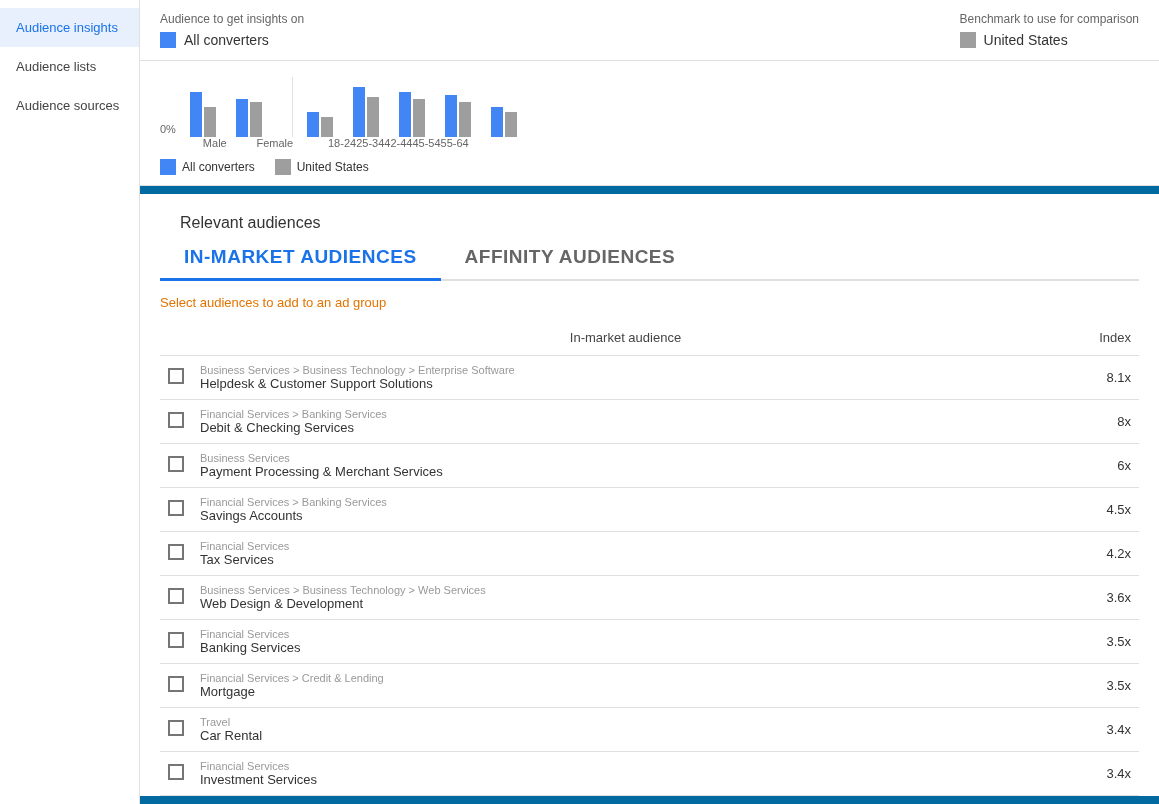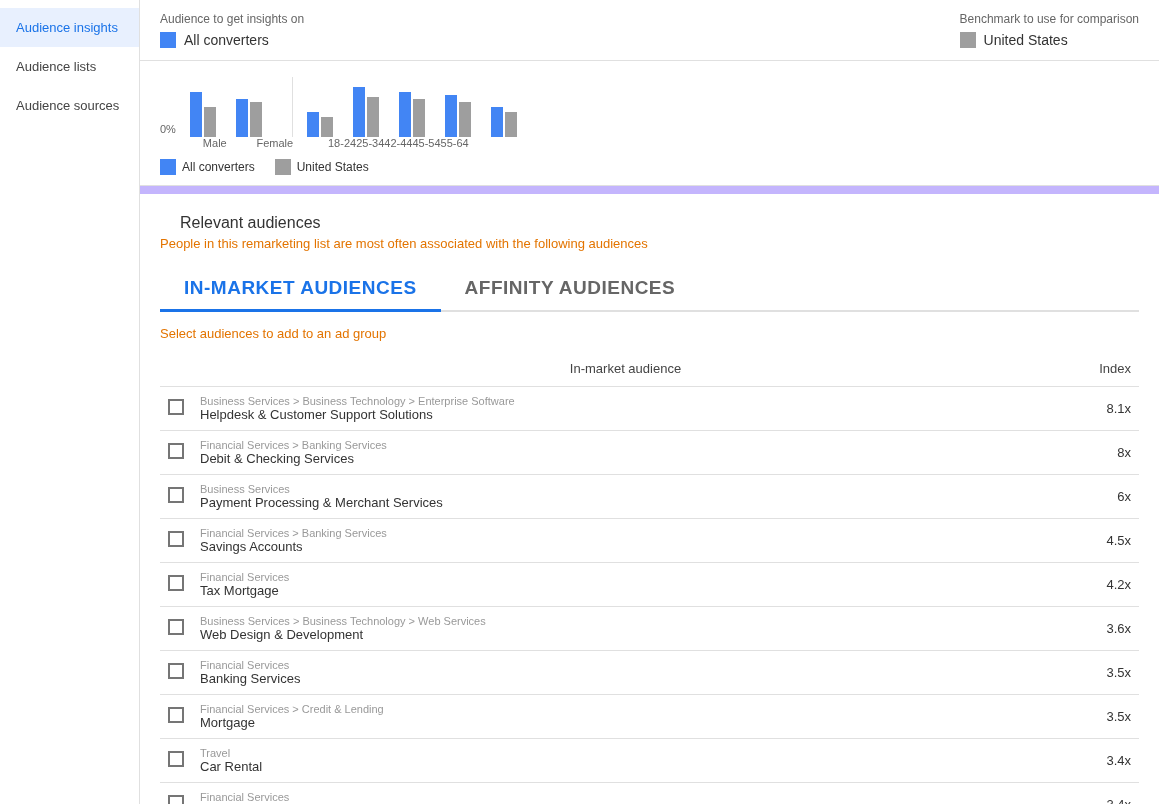--- a/index.html
+++ b/index.html
@@ -23,21 +23,21 @@
     .sidebar-item.active {
       color: #1a73e8;
       background: #e8f0fe;
       font-weight: 500;
     }
 
     
     .main {
       flex: 1;
       overflow-y: auto;
-      background: #c4b5fd;
+      background: #0369a1;
     }
 
     
     .top-bar {
       background: #fff;
       padding: 12px 20px;
       display: flex;
       align-items: flex-start;
       gap: 40px;
       border-bottom: 1px solid #e0e0e0;
@@ -267,21 +267,20 @@
       </div>
       <div class="legend-item">
         <span class="color-swatch swatch-gray"></span>
         <span>United States</span>
       </div>
     </div>
   </div>
 
   <div class="relevant-section">
     <div class="relevant-title">Relevant audiences</div>
-    <div class="relevant-subtitle">People in this remarketing list are most often associated with the following audiences</div>
 
     <div class="tabs">
       <div class="tab active">IN-MARKET AUDIENCES</div>
       <div class="tab">AFFINITY AUDIENCES</div>
     </div>
   </div>
 
   <div class="table-area" style="background:#fff; padding: 0 20px;">
     <div class="select-label">Select audiences to add to an ad group</div>
     <table class="audience-table">
@@ -323,21 +322,21 @@
             <td>
               <div class="row-category">Financial Services &gt; Banking Services</div>
               <div class="row-name">Savings Accounts</div>
             </td>
             <td class="right">4.5x</td>
           </tr>
           <tr>
             <td class="cb-cell"><span class="checkbox"></span></td>
             <td>
               <div class="row-category">Financial Services</div>
-              <div class="row-name">Tax Mortgage</div>
+              <div class="row-name">Tax Services</div>
             </td>
             <td class="right">4.2x</td>
           </tr>
           <tr>
             <td class="cb-cell"><span class="checkbox"></span></td>
             <td>
               <div class="row-category">Business Services &gt; Business Technology &gt; Web Services</div>
               <div class="row-name">Web Design &amp; Development</div>
             </td>
             <td class="right">3.6x</td>

